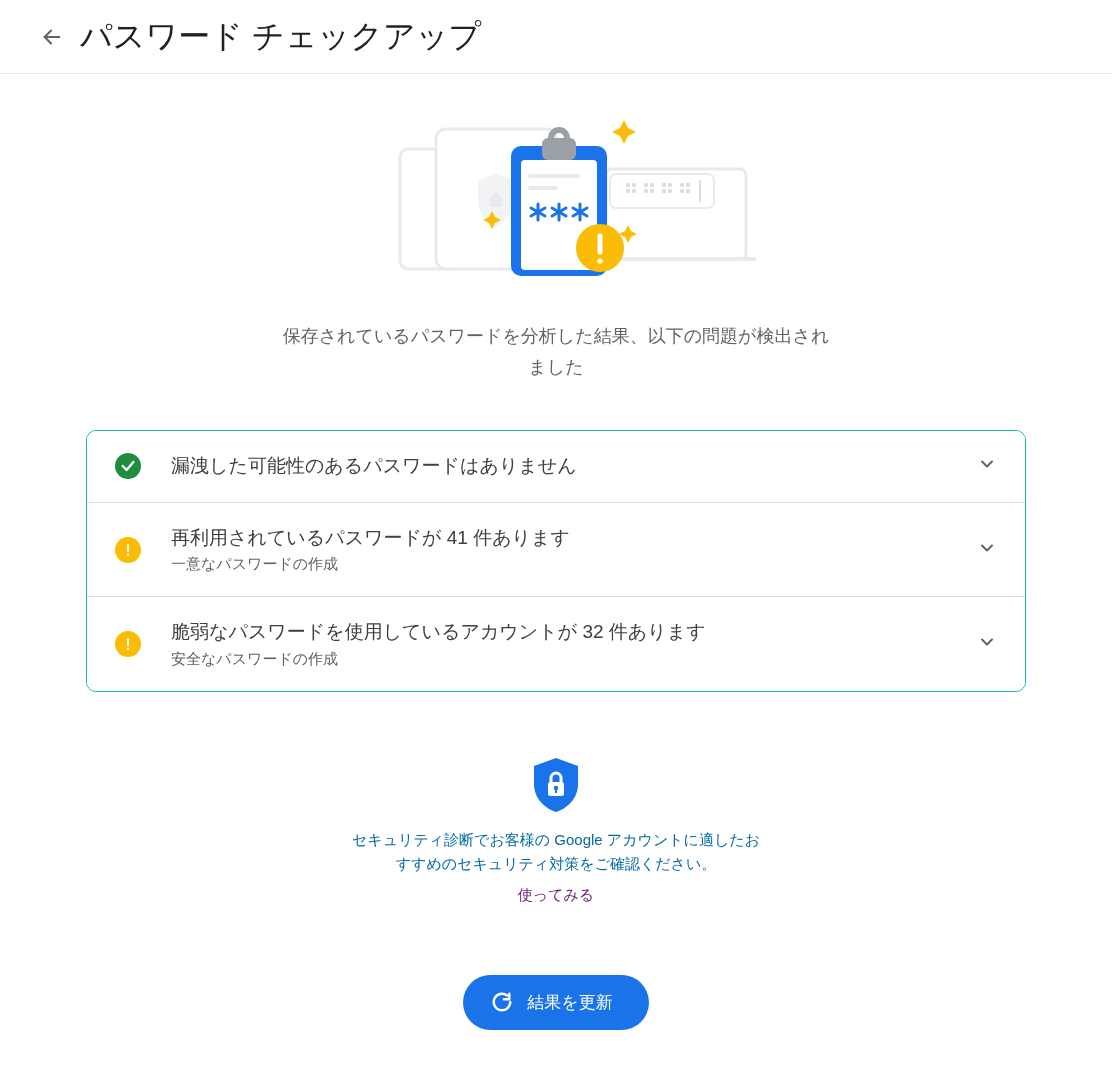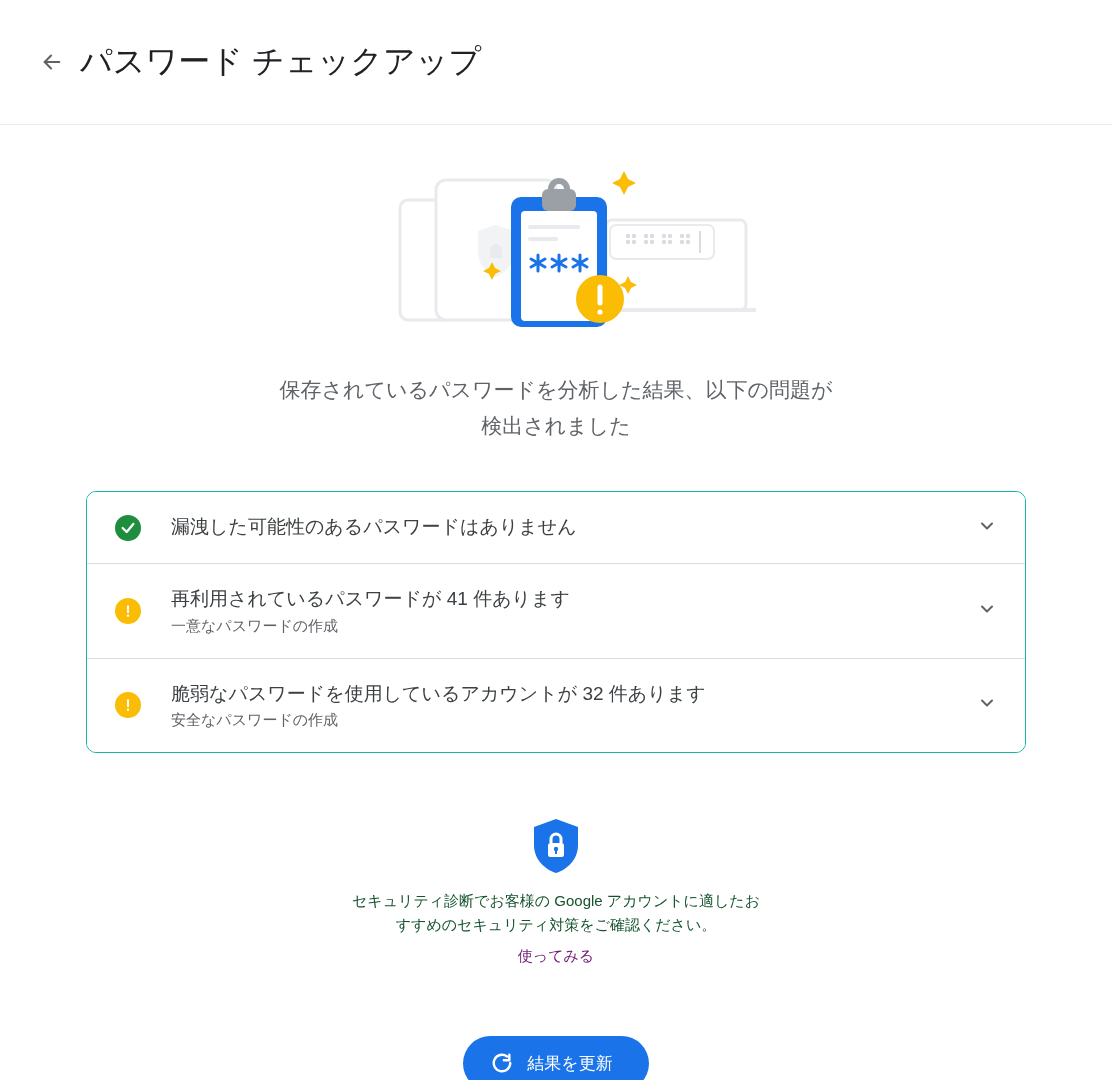--- a/index.html
+++ b/index.html
@@ -8,21 +8,21 @@
     font-family: "Helvetica Neue", Arial, "Hiragino Kaku Gothic ProN",
                  "Hiragino Sans", "Yu Gothic", Meiryo, sans-serif;
     background: #fff;
     color: #202124;
   }
 
   
   .topbar {
     display: flex;
     align-items: center;
-    height: 125px;
+    height: 74px;
     padding: 0 24px 0 32px;
     border-bottom: 1px solid #e8eaed;
   }
   .back-btn {
     width: 40px; height: 40px;
     border: none; background: none;
     display: flex; align-items: center; justify-content: center;
     border-radius: 50%; cursor: pointer;
     color: #5f6368;
     margin-right: 8px;
@@ -42,21 +42,21 @@
   }
 
   
   .hero-wrap { display: flex; justify-content: center; }
   .hero-svg { display: block; }
 
   .hero-caption {
     margin: 32px auto 4px;
     max-width: 560px;
     text-align: center;
-    font-size: 21px;
+    font-size: 18px;
     line-height: 1.7;
     color: #5f6368;
   }
 
   
   .cards {
     margin-top: 48px;
     border: 1px solid #14b8a6;
     border-radius: 10px;
     overflow: hidden;
@@ -98,21 +98,21 @@
 
   
   .shield-block {
     margin-top: 64px;
     text-align: center;
   }
   .shield-svg { display: block; margin: 0 auto; }
   .shield-text {
     margin-top: 14px;
     font-size: 15px;
-    color: #14532d;
+    color: #0369a1;
     line-height: 1.6;
     max-width: 420px;
     margin-left: auto; margin-right: auto;
   }
   .shield-link {
     display: inline-block;
     margin-top: 10px;
     font-size: 15px;
     color: #701a75;
     text-decoration: none;

